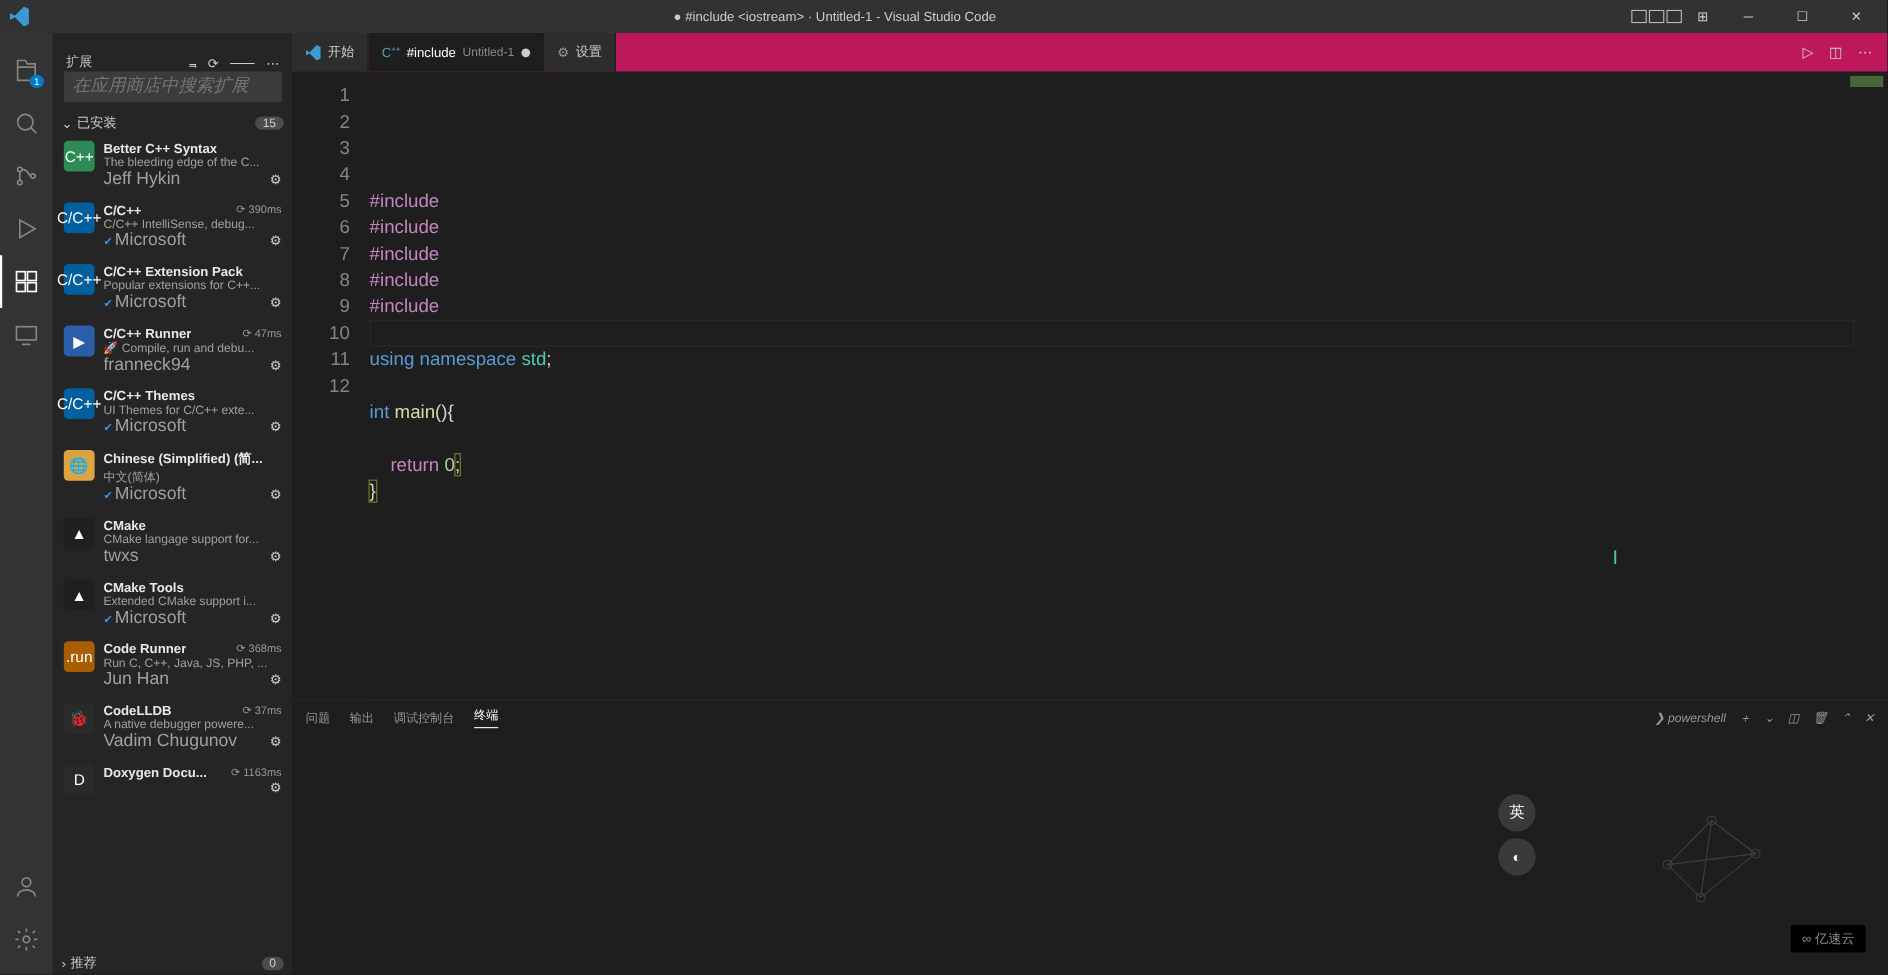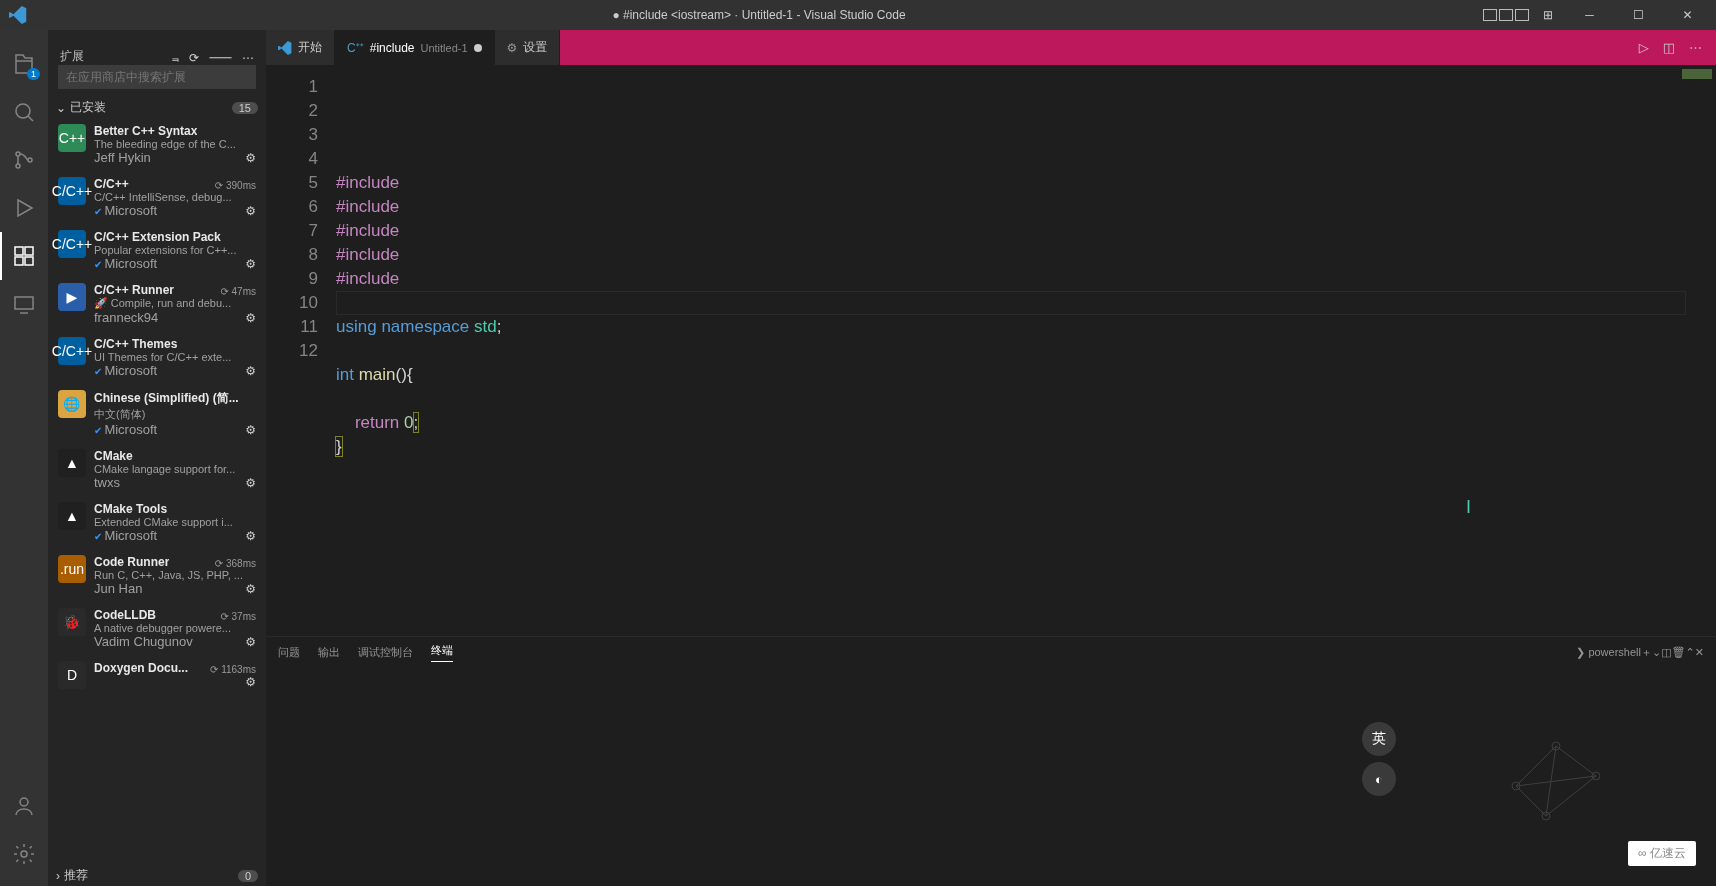--- a/index.html
+++ b/index.html
@@ -21,34 +21,34 @@
 .activitybar .ab-item.active { color:#ffffff; }
 .activitybar .ab-item.active::before{content:'';position:absolute;left:0;top:0;bottom:0;width:2px;background:#fff;}
 .activitybar .bottom { margin-top:auto; margin-bottom:8px;}
 .ab-badge { position:absolute; bottom:8px; right:8px; background:#007acc; color:#fff; border-radius:8px; font-size:9px; padding:0 4px; line-height:12px;}
 
 .sidebar { width:218px; background:#252526; display:flex; flex-direction:column; }
 .sb-header { height:35px; display:flex; align-items:flex-end; padding:0 12px; color:#bbb; font-size:12px;}
 .sb-header .spacer{flex:1;}
 .sb-header .icn{margin-left:10px;color:#ccc;cursor:pointer;}
 .sb-search { margin:0 10px 8px 10px; }
-.sb-search input { width:100%; background:#3c3c3c; border:none; color:#ccc; padding:5px 8px; font-size:12px; outline:none;}
+.sb-search input { width:100%; background:#3c3c3c; border:none; color:#ccc; padding:5px 8px; font-size:16px; outline:none;font-style:italic;}
 .sb-section { display:flex; align-items:center; padding:2px 8px; font-size:12px; color:#ccc; cursor:pointer;}
 .sb-section .chev{margin-right:4px;}
 .sb-section .count{margin-left:auto;background:#4d4d4d;border-radius:10px;padding:0 7px;font-size:11px;color:#ccc;}
 .ext-list { flex:1; overflow:hidden; }
 .ext { display:flex; padding:6px 10px 6px 10px; gap:8px; }
 .ext .icon { width:28px;height:28px;border-radius:4px;flex-shrink:0;display:flex;align-items:center;justify-content:center;font-size:14px;color:#fff;}
 .ext .meta { flex:1; min-width:0; }
-.ext .row1 { display:flex; align-items:flex-end;}
+.ext .row1 { display:flex; align-items:center;}
 .ext .name { color:#e8e8e8; font-size:12px; font-weight:600; white-space:nowrap; overflow:hidden; text-overflow:ellipsis;}
 .ext .time { margin-left:auto; color:#999; font-size:10px; white-space:nowrap;}
 .ext .desc { color:#a0a0a0; font-size:11px; white-space:nowrap; overflow:hidden; text-overflow:ellipsis;}
 .ext .row3 { display:flex; align-items:center;}
-.ext .pub { color:#a0a0a0; font-size:13px;}
+.ext .pub { color:#a0a0a0; font-size:16px;}
 .ext .verified::before{content:'✔';color:#3794ff;font-size:10px;margin-right:2px;}
 .ext .gear { margin-left:auto; color:#ccc; font-size:12px;}
 
 .editorgrp { flex:1; display:flex; flex-direction:column; background:#1e1e1e; min-width:0;}
 .tabs { height:35px; background:#be185d; display:flex; align-items:stretch;}
 .tab { display:flex; align-items:center; padding:0 12px; gap:6px; font-size:12px; color:#969696; background:#2d2d2d; border-right:1px solid #1e1e1e; cursor:pointer;}
 .tab.active { background:#1e1e1e; color:#fff;}
 .tab .fname { color:#ccc;}
 .tab.active .fname{color:#fff;}
 .tab .sub { color:#888; font-size:11px;}
@@ -66,26 +66,26 @@
 .tok-ret{color:#c586c0;}
 .line-hl{position:absolute;left:0;right:30px;height:24px;border:1px solid #2a2a2a;pointer-events:none;}
 .br-hl{outline:1px solid #7f7f25;}
 .minimap{position:absolute;top:4px;right:4px;width:30px;height:20px;background:linear-gradient(#7a5 0 50%,transparent 0);opacity:.5;}
 .tcur{position:absolute;color:#4ec9b0;font-size:18px;}
 
 .panel { height:250px; background:#1e1e1e; border-top:1px solid #2a2a2a; display:flex; flex-direction:column;}
 .panel-tabs { display:flex; align-items:center; height:30px; font-size:11px; color:#969696; padding:0 12px; gap:18px;}
 .panel-tabs .pt{cursor:pointer;}
 .panel-tabs .pt.active{color:#fff; border-bottom:1px solid #fff; padding-bottom:3px;}
-.panel-tabs .pright{margin-left:auto;display:flex;align-items:center;}
+.panel-tabs .pright{margin-left:auto;display:flex;align-items:center;gap:12px;font-style:italic;}
 .term { flex:1; font-family:Consolas,monospace; font-size:13px; color:#ccc; padding:6px 14px; white-space:pre; }
 
 .float-ime{position:absolute;right:320px;bottom:130px;width:34px;height:34px;border-radius:50%;background:#3a3a3a;color:#fff;display:flex;align-items:center;justify-content:center;font-size:14px;}
 .float-moon{position:absolute;right:320px;bottom:90px;width:34px;height:34px;border-radius:50%;background:#3a3a3a;color:#fff;display:flex;align-items:center;justify-content:center;}
-.watermark{position:absolute;right:20px;bottom:20px;color:#666;font-size:12px;background:#ffffff;padding:4px 10px;border-radius:2px;color:#888;}
+.watermark{position:absolute;right:20px;bottom:20px;color:#666;font-size:12px;background:#000000;padding:4px 10px;border-radius:2px;color:#888;}
 .geo{position:absolute;right:100px;bottom:60px;color:#555;opacity:.6;}
 svg{display:block;}
 </style>
 </head>
 <body>
 
 <div class="titlebar">
   <div class="logo">
     <svg width="18" height="18" viewBox="0 0 24 24">
         <path fill="#3c99d4" d="M23 3l-6-3-11 11L1 8 0 9v6l1 1 5-3 11 11 6-3V3z"></path>

